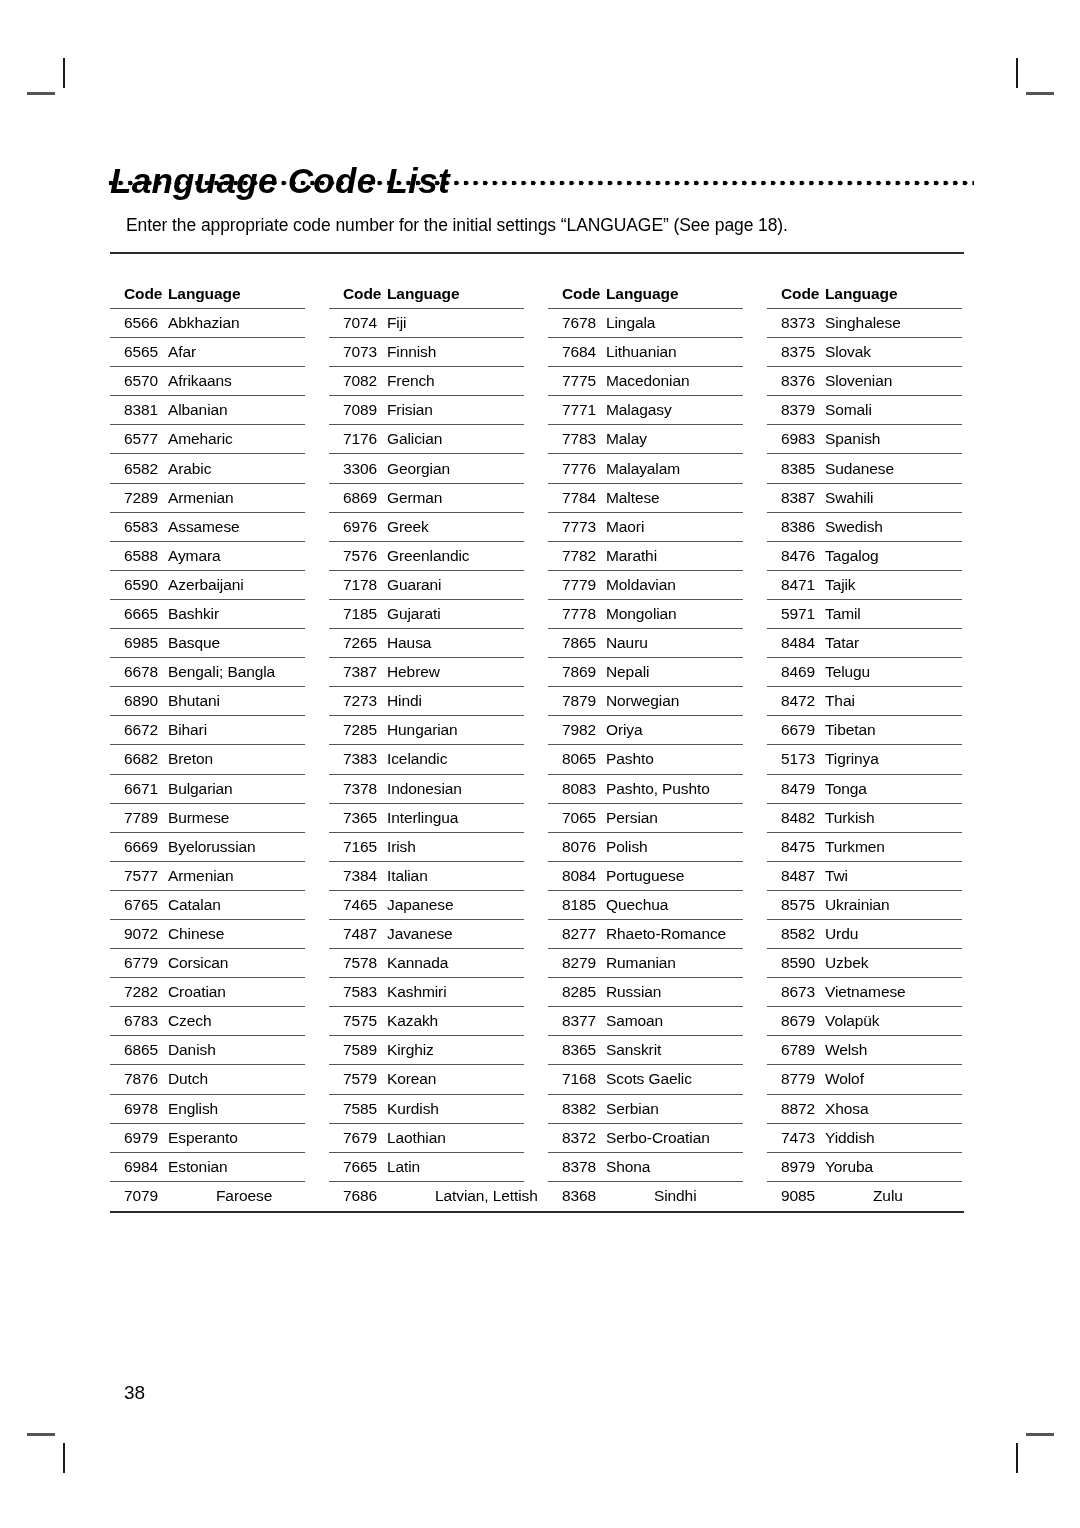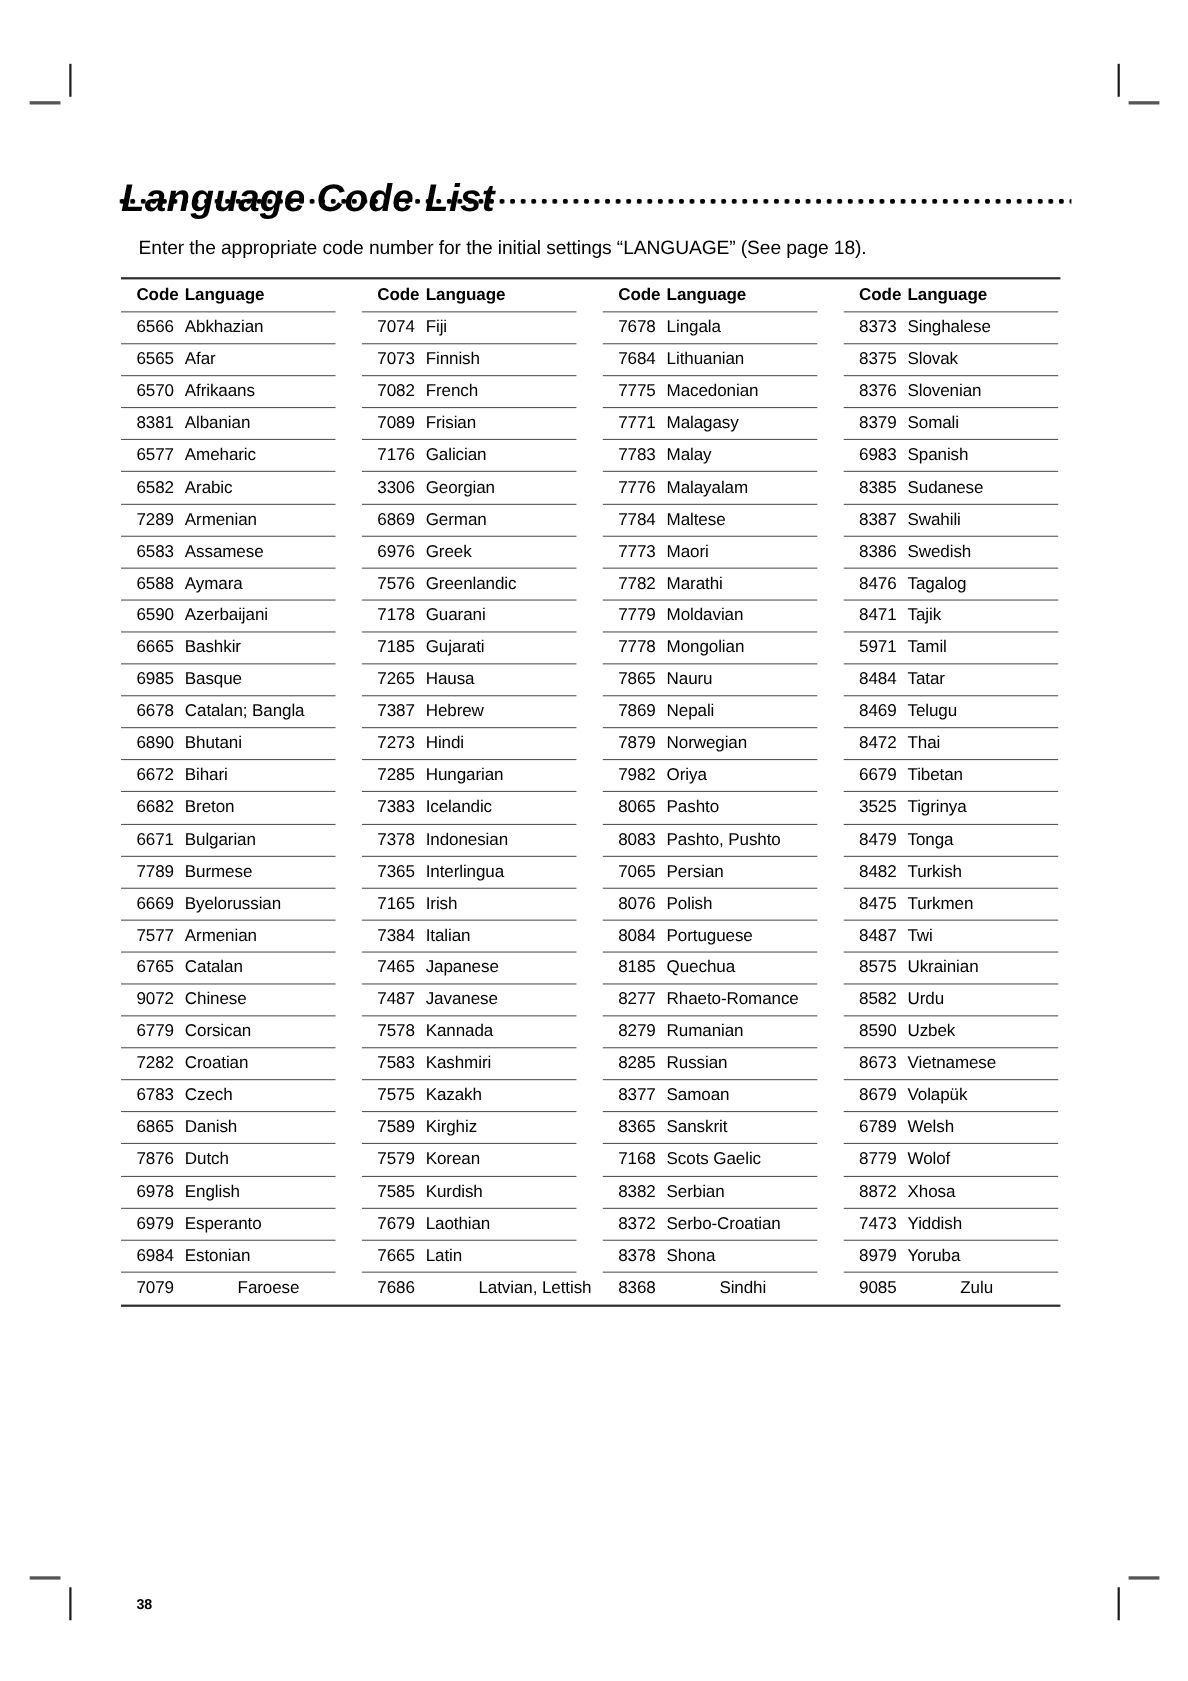--- a/index.html
+++ b/index.html
@@ -77,20 +77,21 @@
   .rule-full {
     height: 2px;
     background: #2b2b2b;
     width: 854px;
   }
   .rule-full.bottom { margin-top: 0; }
 
   .cols {
     display: flex;
     width: 854px;
+    margin-top: 25px;
   }
   .col {
     width: 195px;
     margin-right: 24px;
   }
   .col:last-child { margin-right: 0; }
 
   .row {
     height: 29.1px;
     display: flex;
@@ -120,23 +121,23 @@
   .header-row .cell-code,
   .header-row .cell-lang {
     font-weight: bold;
     font-size: 15.5px;
   }
 
   
   .page-number {
     position: absolute;
     left: 124px;
-    top: 1451px;
-    font-size: 13px;
-    font-weight: bold;
+    top: 1382px;
+    font-size: 19px;
+    font-weight: normal;
   }
 </style>
 </head>
 <body>
 
 <div class="crop crop-tl-v dark"></div>
 <div class="crop crop-tl-h"></div>
 <div class="crop crop-tr-v dark"></div>
 <div class="crop crop-tr-h"></div>
 <div class="crop crop-bl-v dark"></div>
@@ -199,21 +200,21 @@
         <div class="row">
           <div class="cell-code">6665</div>
           <div class="cell-lang">Bashkir</div>
         </div>
         <div class="row">
           <div class="cell-code">6985</div>
           <div class="cell-lang">Basque</div>
         </div>
         <div class="row">
           <div class="cell-code">6678</div>
-          <div class="cell-lang">Catalan; Bangla</div>
+          <div class="cell-lang">Bengali; Bangla</div>
         </div>
         <div class="row">
           <div class="cell-code">6890</div>
           <div class="cell-lang">Bhutani</div>
         </div>
         <div class="row">
           <div class="cell-code">6672</div>
           <div class="cell-lang">Bihari</div>
         </div>
         <div class="row">
@@ -600,21 +601,21 @@
         </div>
         <div class="row">
           <div class="cell-code">8472</div>
           <div class="cell-lang">Thai</div>
         </div>
         <div class="row">
           <div class="cell-code">6679</div>
           <div class="cell-lang">Tibetan</div>
         </div>
         <div class="row">
-          <div class="cell-code">3525</div>
+          <div class="cell-code">5173</div>
           <div class="cell-lang">Tigrinya</div>
         </div>
         <div class="row">
           <div class="cell-code">8479</div>
           <div class="cell-lang">Tonga</div>
         </div>
         <div class="row">
           <div class="cell-code">8482</div>
           <div class="cell-lang">Turkish</div>
         </div>

